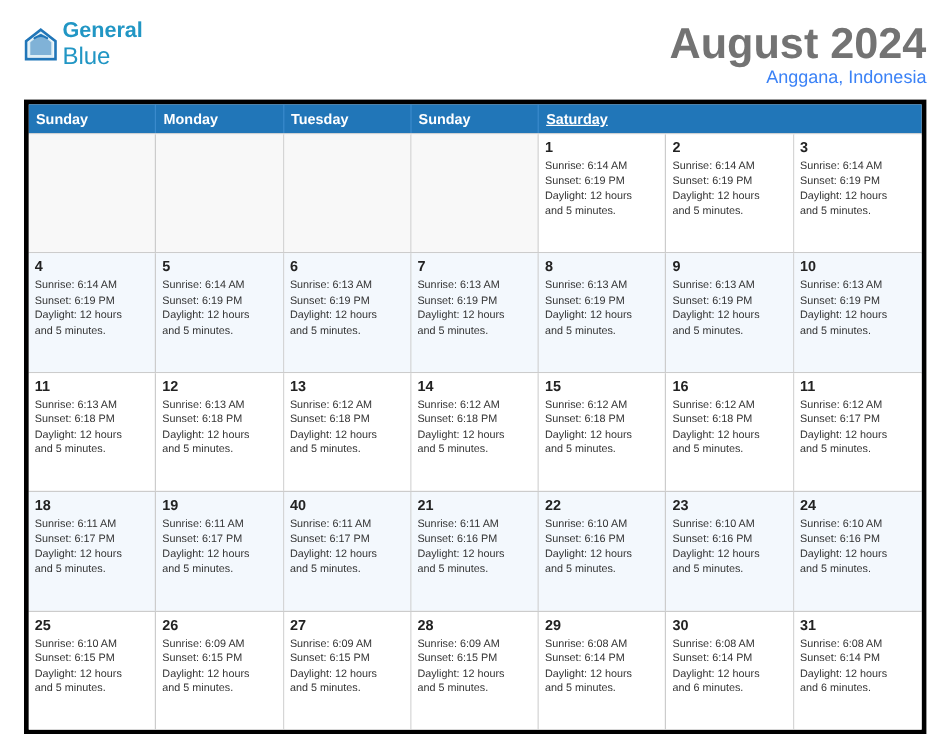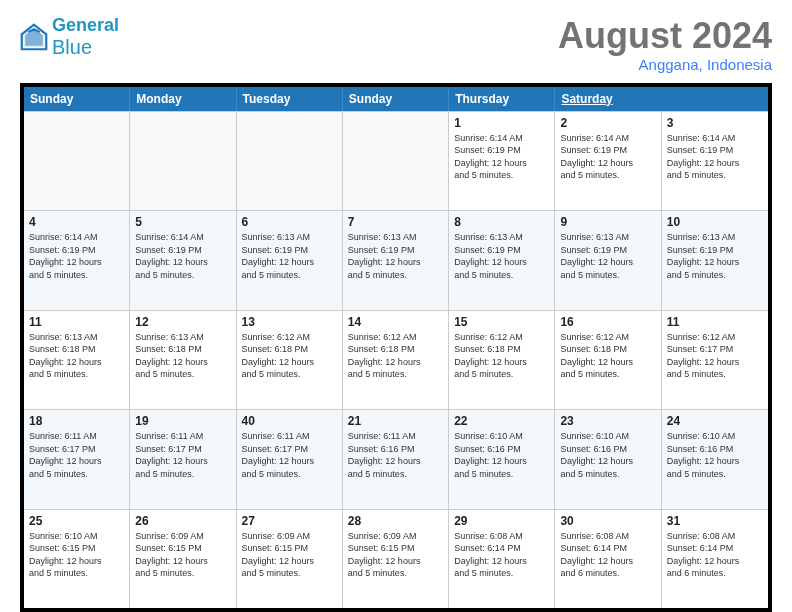--- a/index.html
+++ b/index.html
@@ -133,21 +133,20 @@
       <div class="location">Anggana, Indonesia</div>
     </div>
   </div>
 
   <div class="calendar">
     <div class="cal-header">
     <div class="cal-header-cell">Sunday</div>
         <div class="cal-header-cell">Monday</div>
         <div class="cal-header-cell">Tuesday</div>
         <div class="cal-header-cell">Sunday</div>
-        <div class="cal-header-cell">Thursday</div>
         <div class="cal-header-cell">Saturday</div>
       </div>
     <div class="cal-body">
     <div class="cal-row">
           <div class="cal-cell empty"></div>
           <div class="cal-cell empty"></div>
           <div class="cal-cell empty"></div>
           <div class="cal-cell empty"></div>
           <div class="cal-cell">
             <div class="day-num">1</div>

